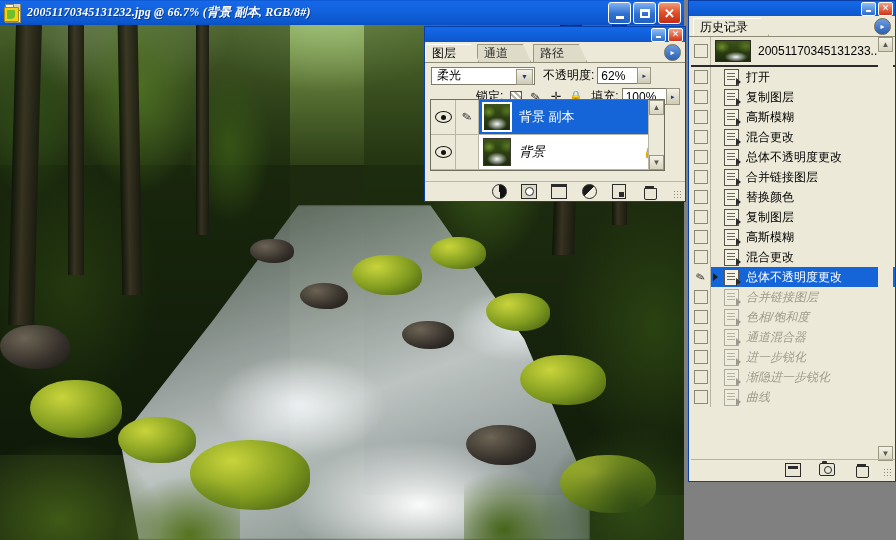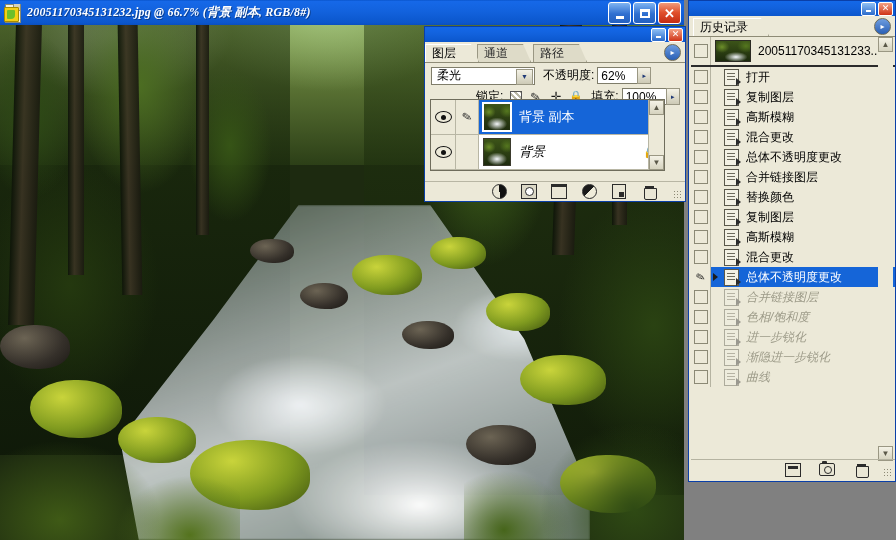--- a/index.html
+++ b/index.html
@@ -550,20 +550,28 @@
           <div class="hcol-arrow"></div>
           <div class="doc-glyph"></div>
           <span class="hist-label">色相/饱和度</span>
         </div>
         <div class="hist-row undone">
           <div class="hcol-brush">
             <span class="box"></span>
           </div>
           <div class="hcol-arrow"></div>
           <div class="doc-glyph"></div>
+          <span class="hist-label">通道混合器</span>
+        </div>
+        <div class="hist-row undone">
+          <div class="hcol-brush">
+            <span class="box"></span>
+          </div>
+          <div class="hcol-arrow"></div>
+          <div class="doc-glyph"></div>
           <span class="hist-label">进一步锐化</span>
         </div>
         <div class="hist-row undone">
           <div class="hcol-brush">
             <span class="box"></span>
           </div>
           <div class="hcol-arrow"></div>
           <div class="doc-glyph"></div>
           <span class="hist-label">渐隐进一步锐化</span>
         </div>

